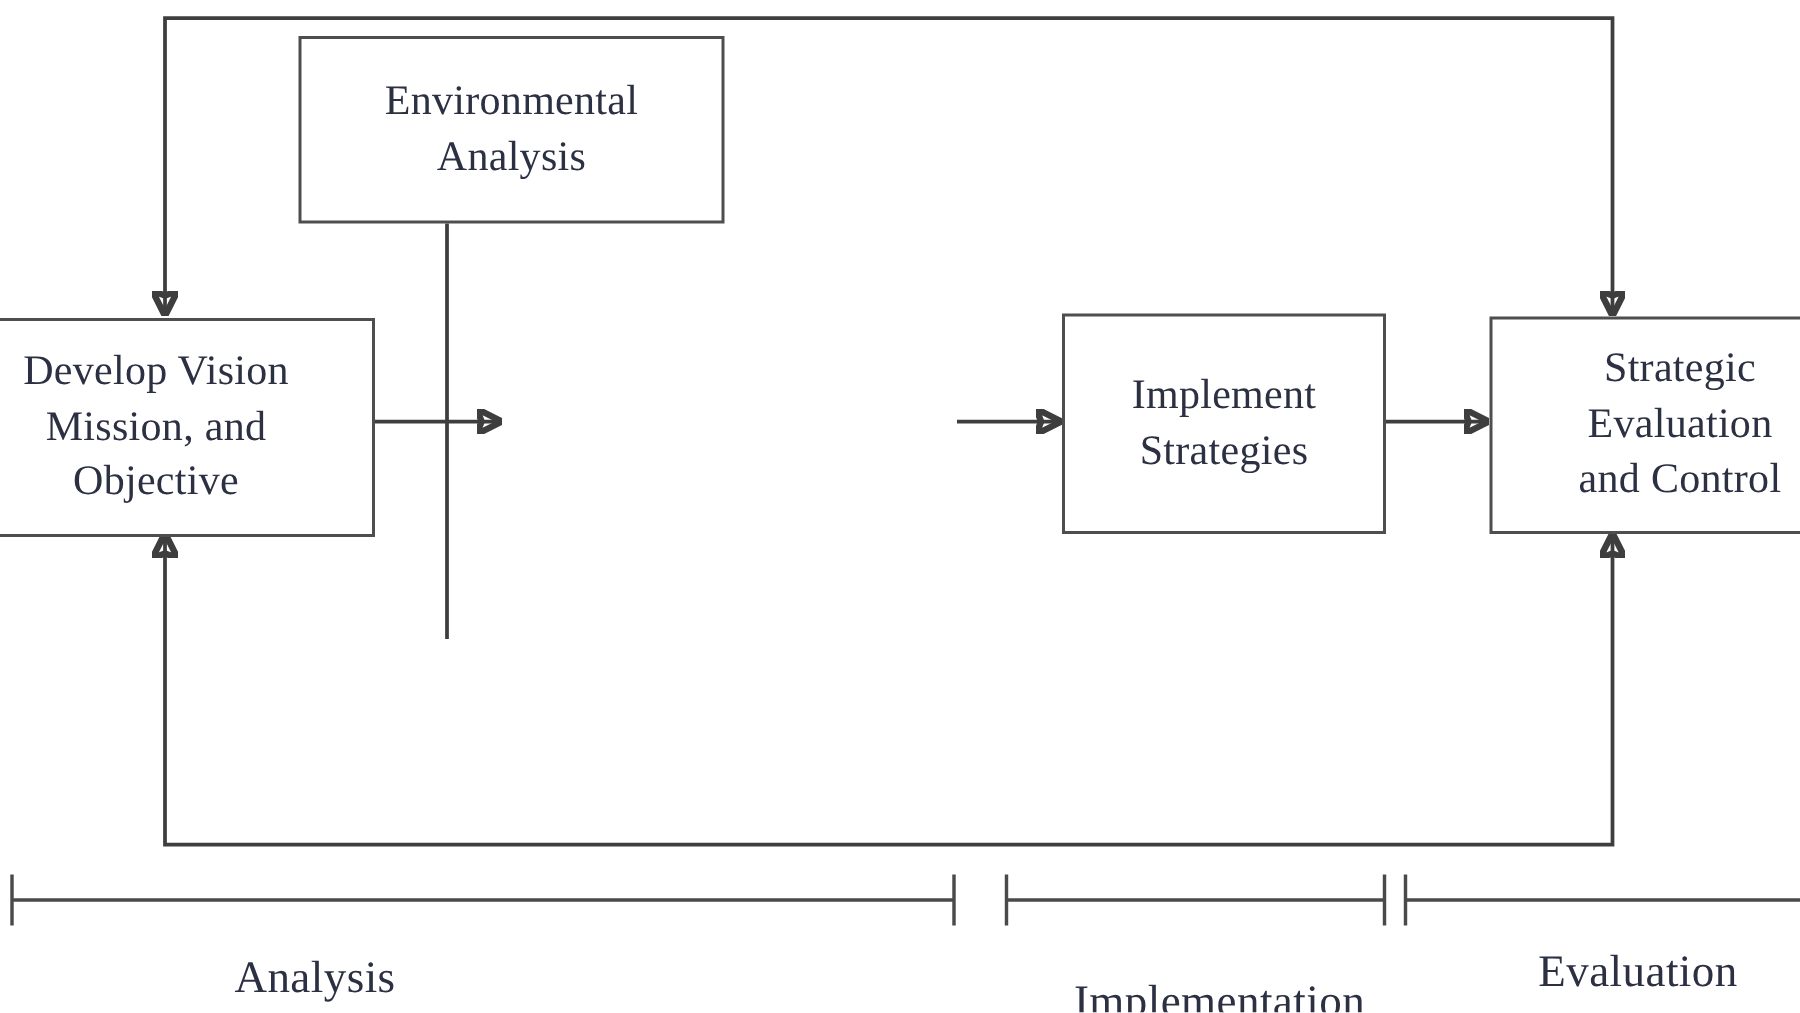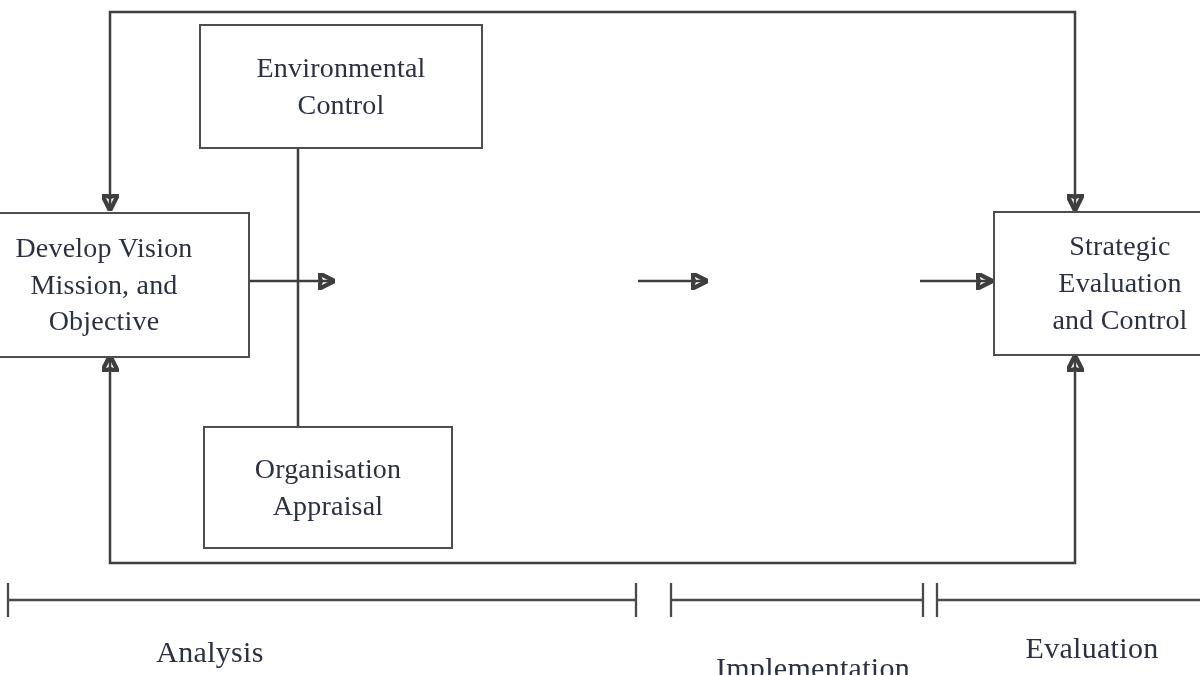--- a/index.html
+++ b/index.html
@@ -62,33 +62,33 @@
   </svg>
 
   <div class="box box-develop">
     <span>Develop Vision
 Mission, and
 Objective</span>
   </div>
 
   <div class="box box-environmental">
     <span>Environmental
-Control</span>
+Analysis</span>
   </div>
 
 
+  <div class="box box-implement">
+    <span>Implement
+Strategies</span>
+  </div>
 
   <div class="box box-evaluation">
     <span>Strategic
 Evaluation
 and Control</span>
   </div>
 
-  <div class="box box-organisation">
-    <span>Organisation
-Appraisal</span>
-  </div>
 
   <div class="phase-label phase-analysis">Analysis</div>
   <div class="phase-label phase-implementation">Implementation</div>
   <div class="phase-label phase-evaluation">Evaluation</div>
 
 </div>
 
 </body></html>

